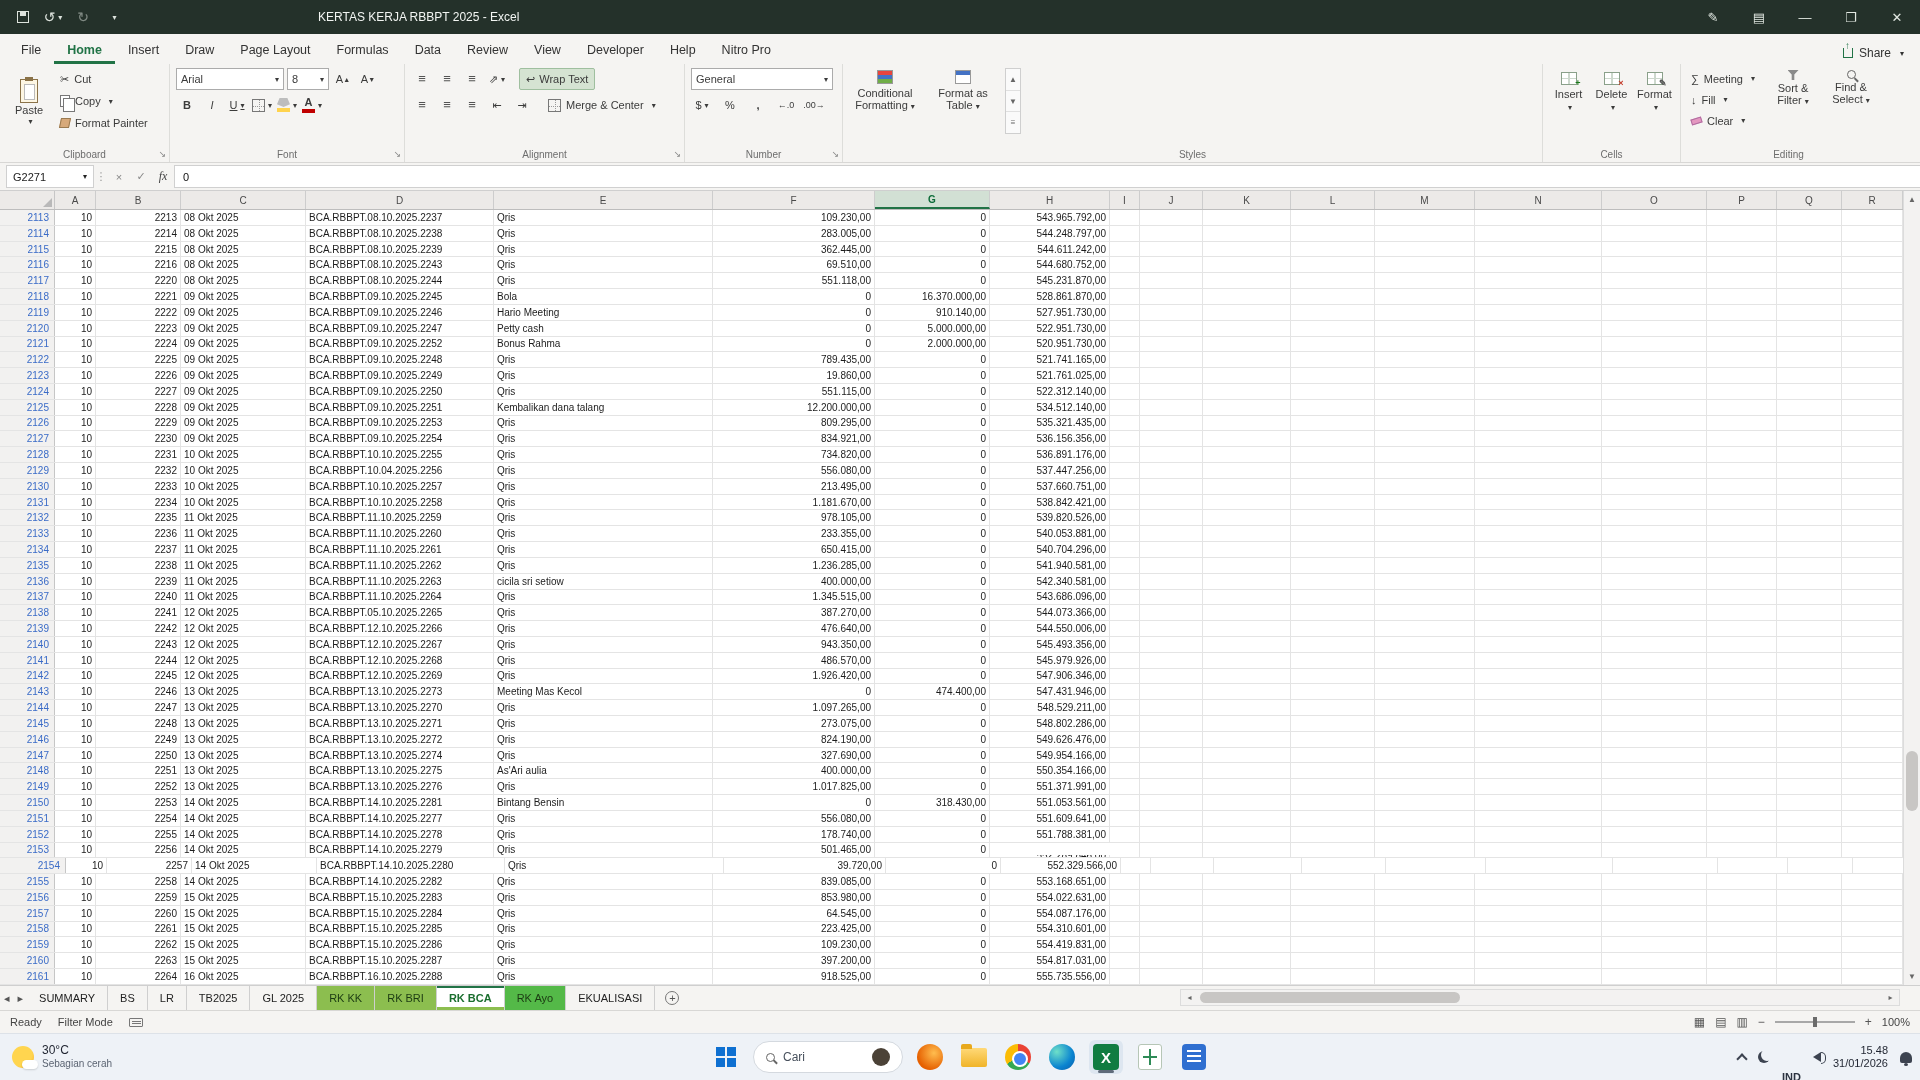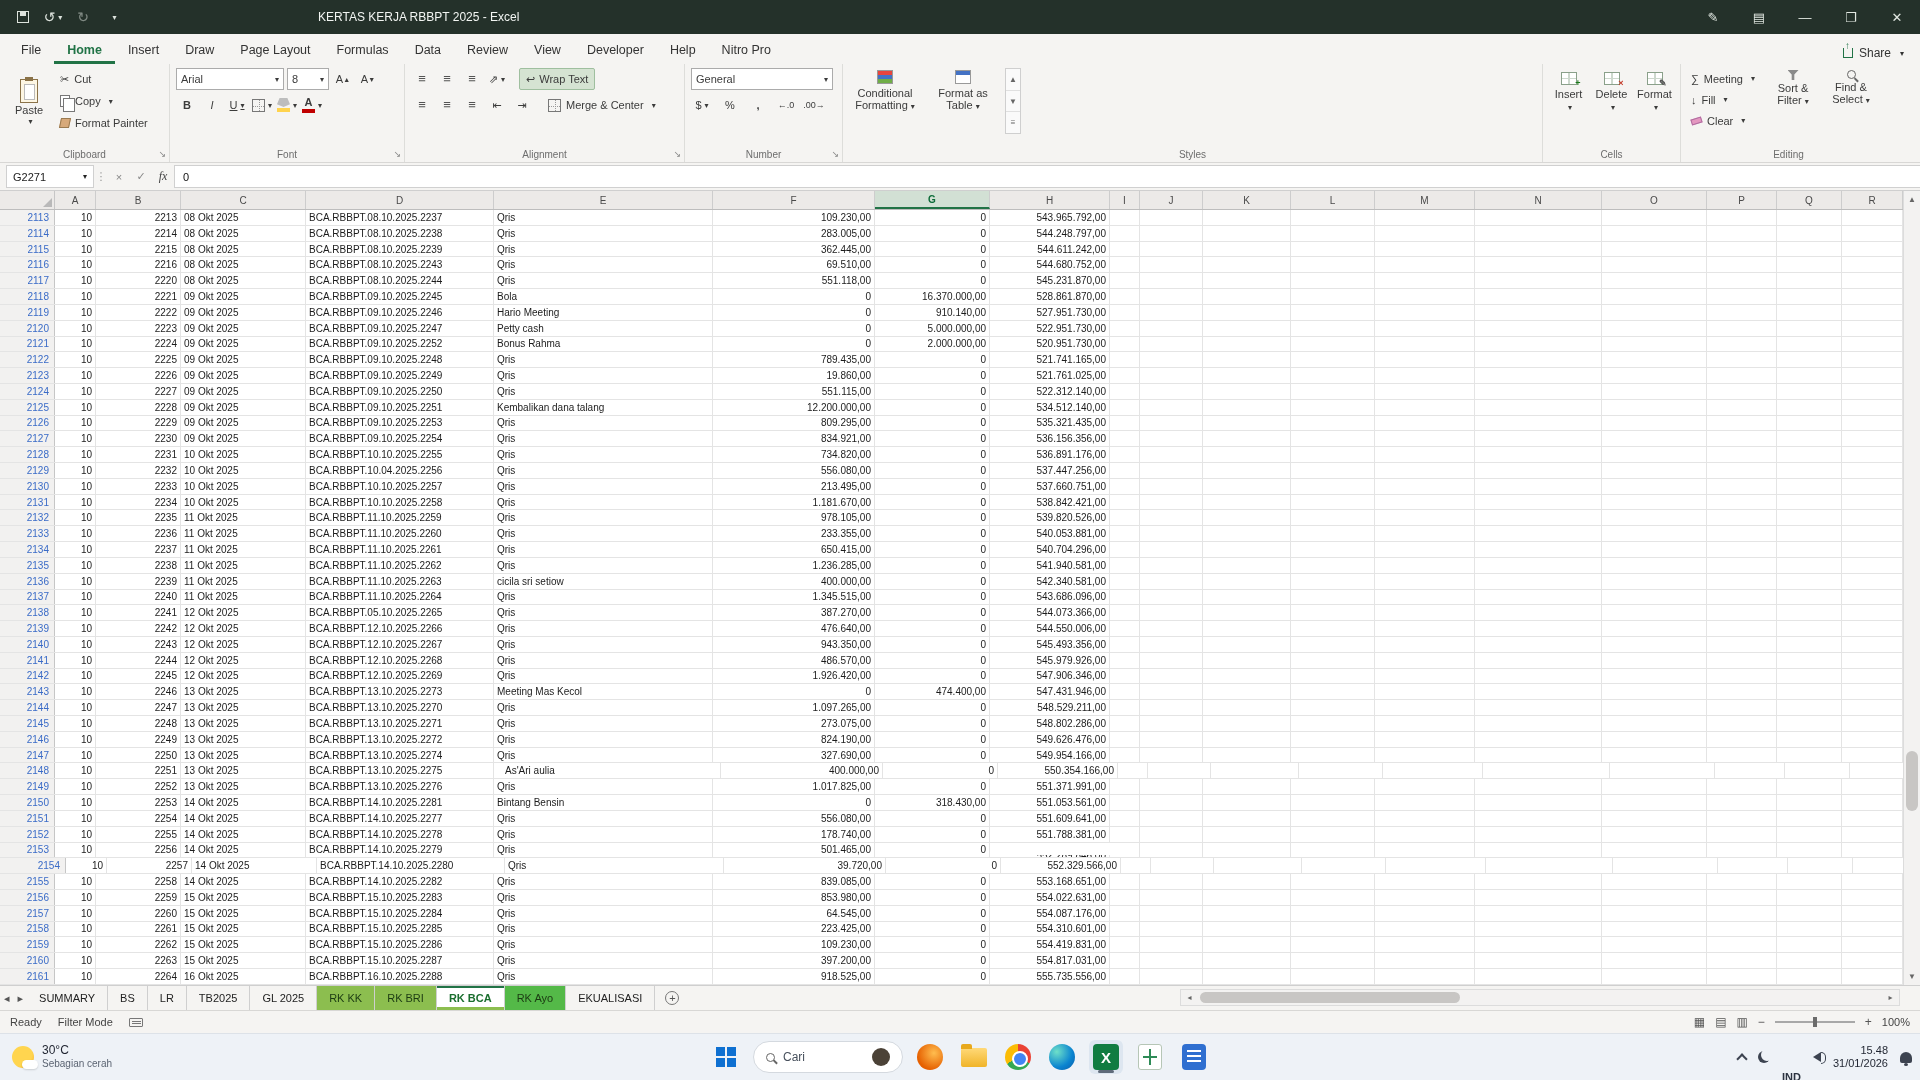--- a/index.html
+++ b/index.html
@@ -1212,21 +1212,21 @@
           <div class="cell" style="width: 70px;"></div>
           <div class="cell" style="width: 65px;"></div>
           <div class="cell" style="width: 61px;"></div>
         </div>
         <div class="grow">
           <div class="rn" style="width: 55px;">2148</div>
           <div class="cell r" style="width: 41px;">10</div>
           <div class="cell r" style="width: 85px;">2251</div>
           <div class="cell" style="width: 125px;">13 Okt 2025</div>
           <div class="cell" style="width: 188px;">BCA.RBBPT.13.10.2025.2275</div>
-          <div class="cell" style="width: 219px; margin-left: 8px;">As'Ari aulia</div>
+          <div class="cell" style="width: 219px;">As'Ari aulia</div>
           <div class="cell r" style="width: 162px;">400.000,00</div>
           <div class="cell r" style="width: 115px;">0</div>
           <div class="cell r" style="width: 120px;">550.354.166,00</div>
           <div class="cell" style="width: 30px;"></div>
           <div class="cell" style="width: 63px;"></div>
           <div class="cell" style="width: 88px;"></div>
           <div class="cell" style="width: 84px;"></div>
           <div class="cell" style="width: 100px;"></div>
           <div class="cell" style="width: 127px;"></div>
           <div class="cell" style="width: 105px;"></div>

